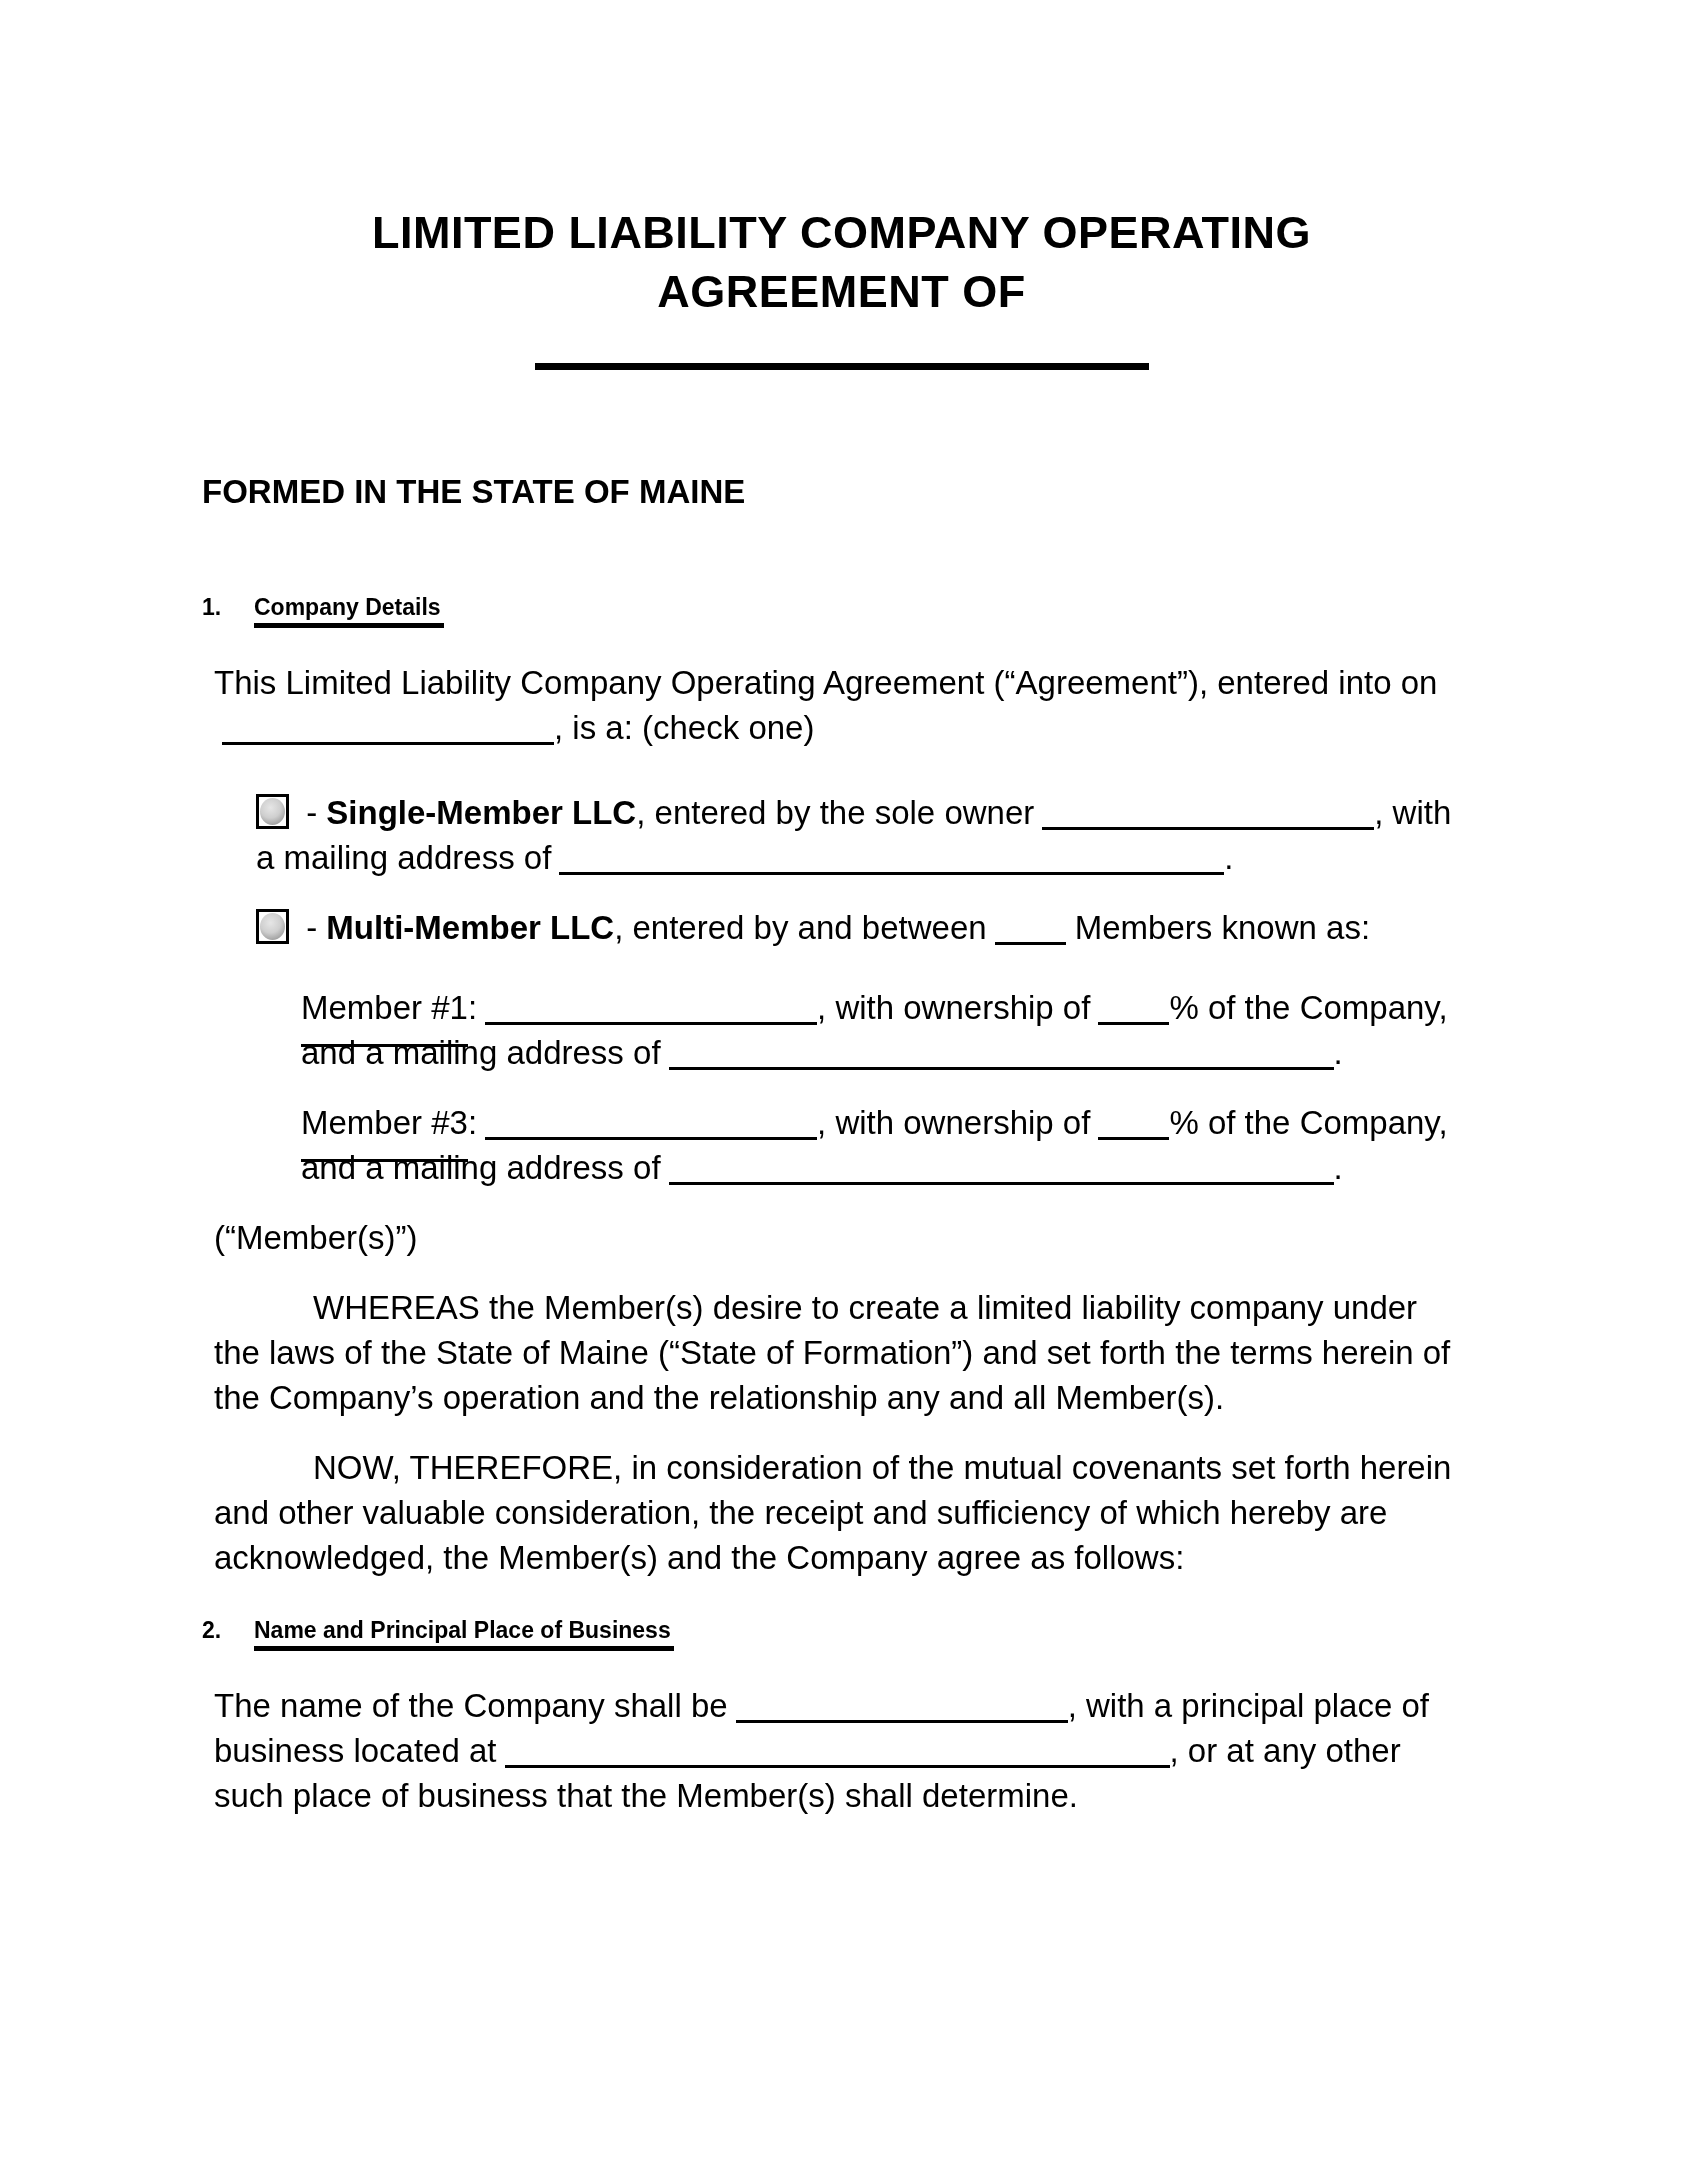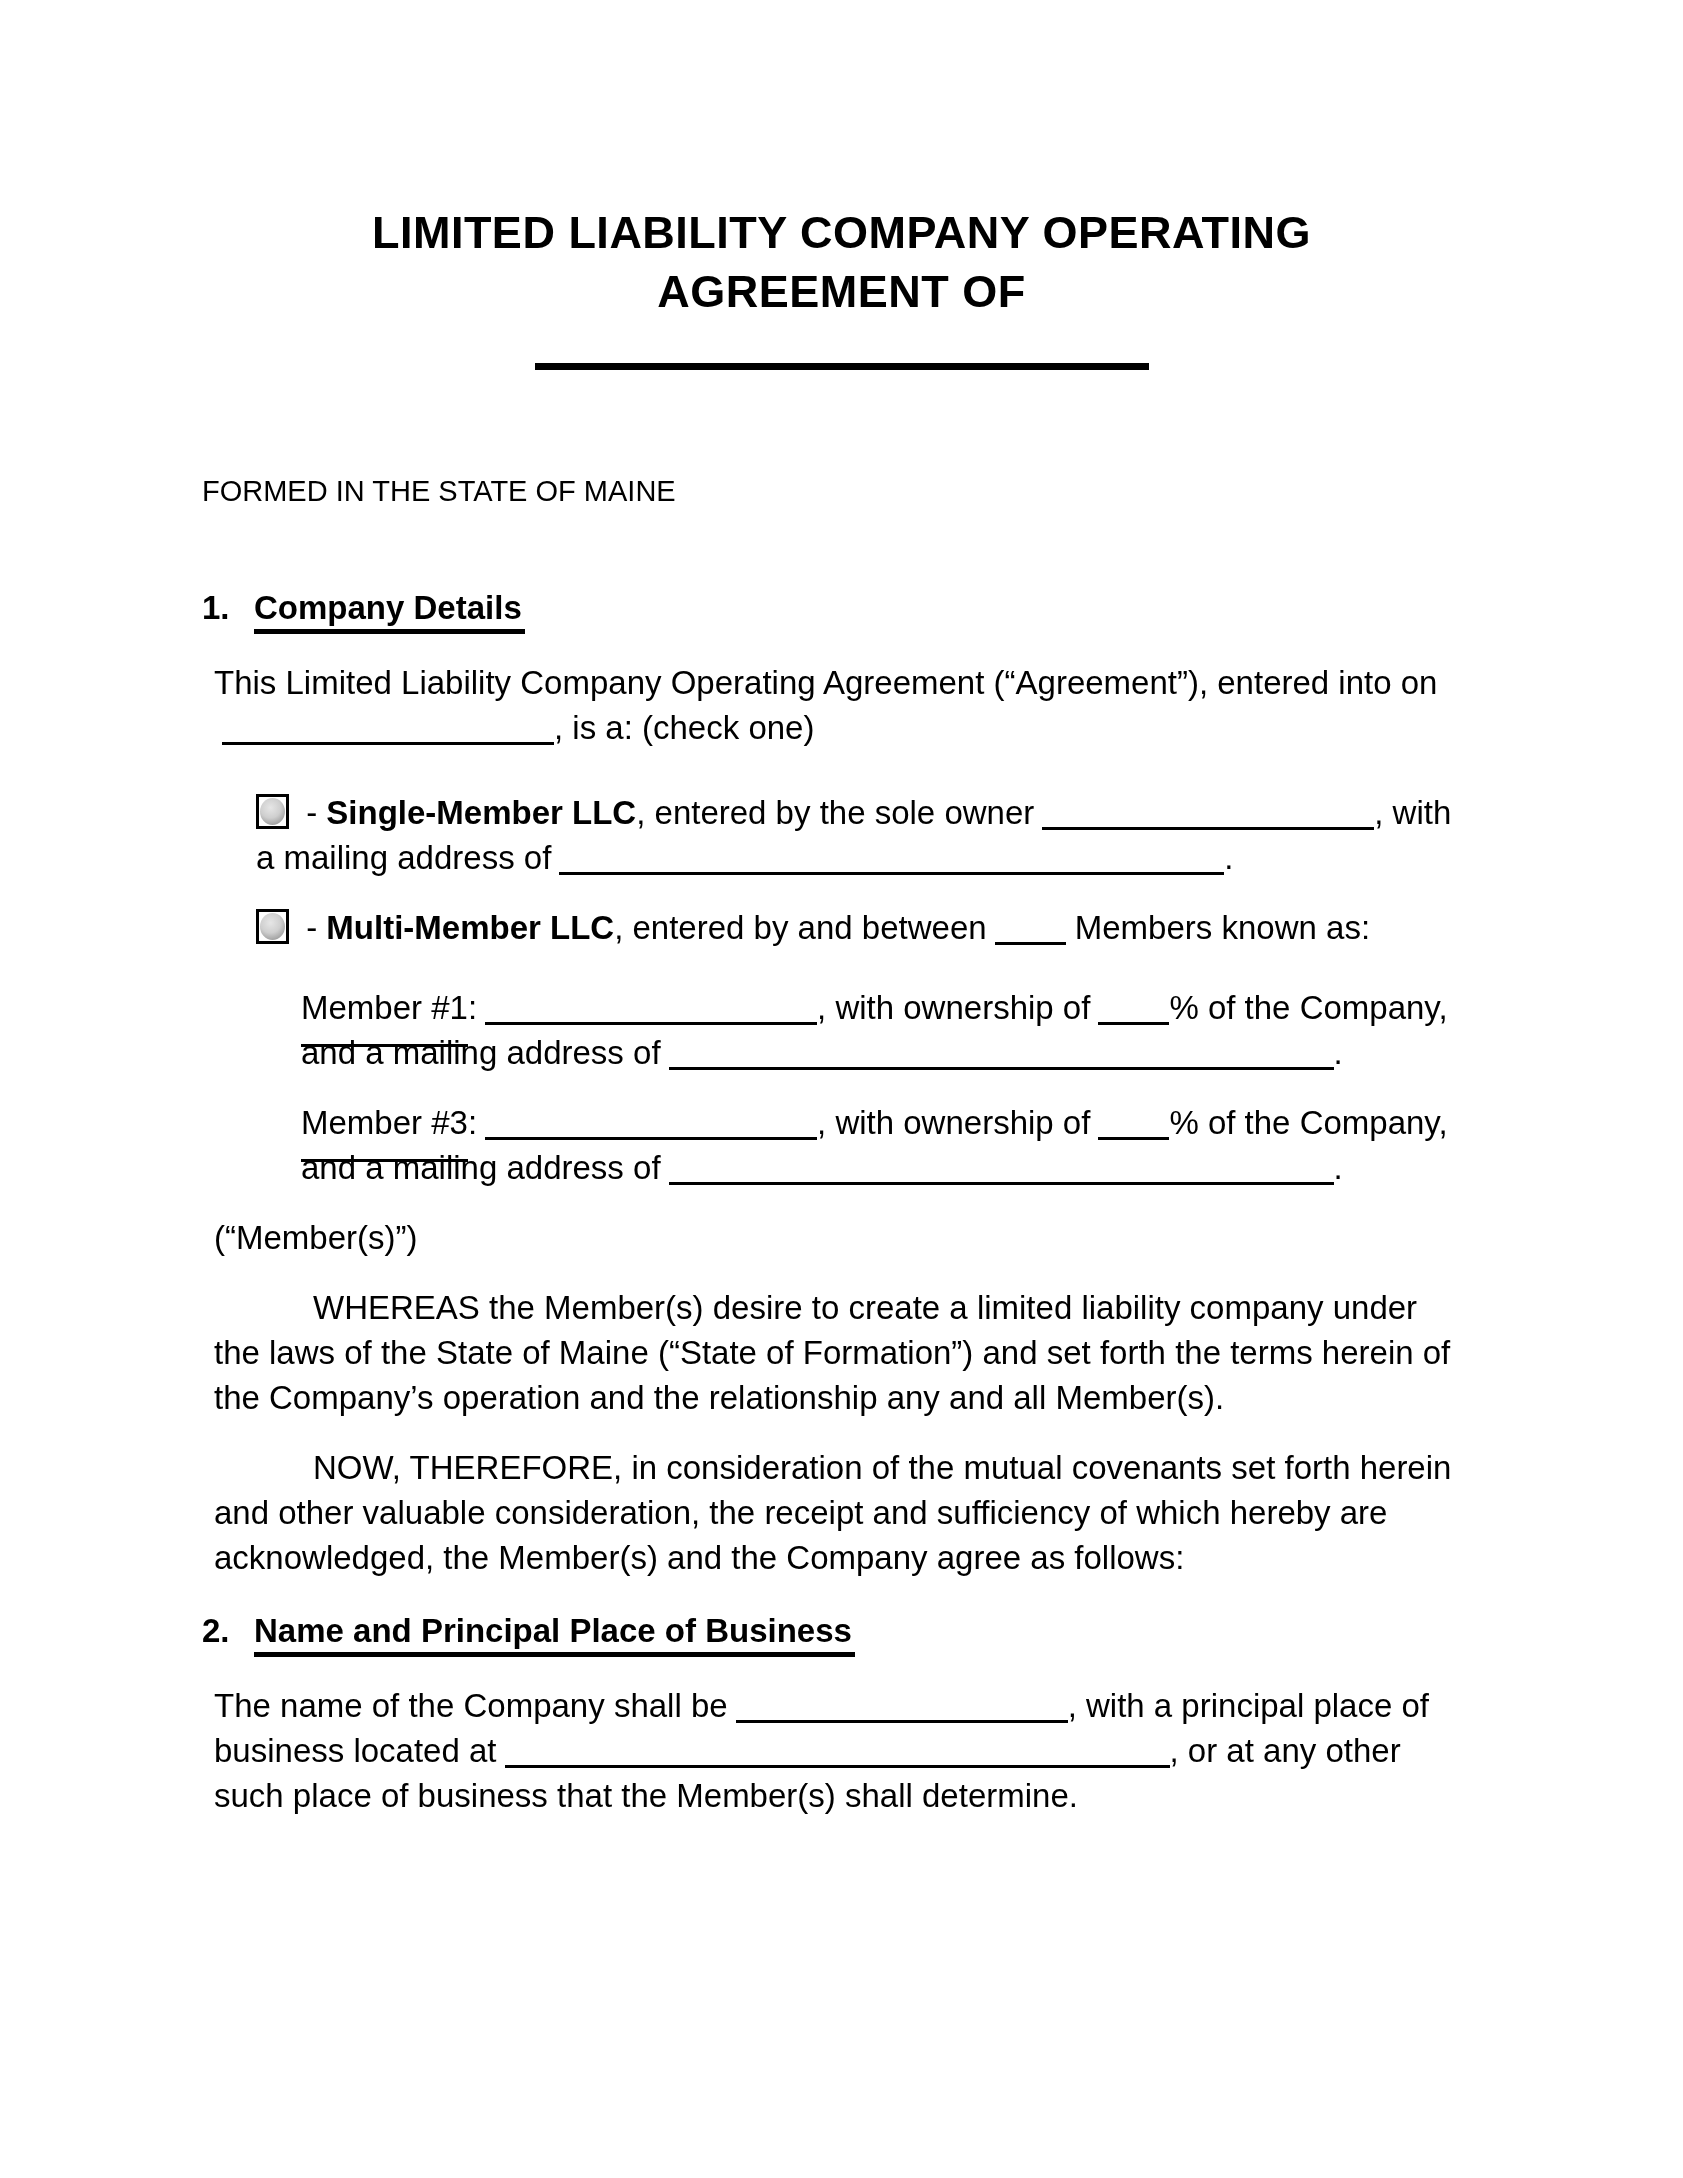--- a/index.html
+++ b/index.html
@@ -25,26 +25,26 @@
     letter-spacing: 0.5px;
   }
   .title-blank {
     width: 614px;
     height: 7px;
     background: #000;
     margin: 42px auto 0 auto;
   }
   .subtitle {
     margin: 99px 0 0 0;
-    font-weight: normal;
-    font-size: 29px;
+    font-weight: bold;
+    font-size: 33px;
   }
   .sec-heading {
     margin: 71px 0 0 0;
-    font-size: 33px;
+    font-size: 23px;
     font-weight: bold;
   }
   .sec-heading .num { display:inline-block; min-width: 32px; margin-right: 20px; }
   .sec-heading .hd-text {
     border-bottom: 5px solid #000;
     padding: 0 3px 3px 0;
   }
   p { margin: 12px; }
   .para       { margin-top: 30px; }
   .para-gap   { margin-top: 40px; }

